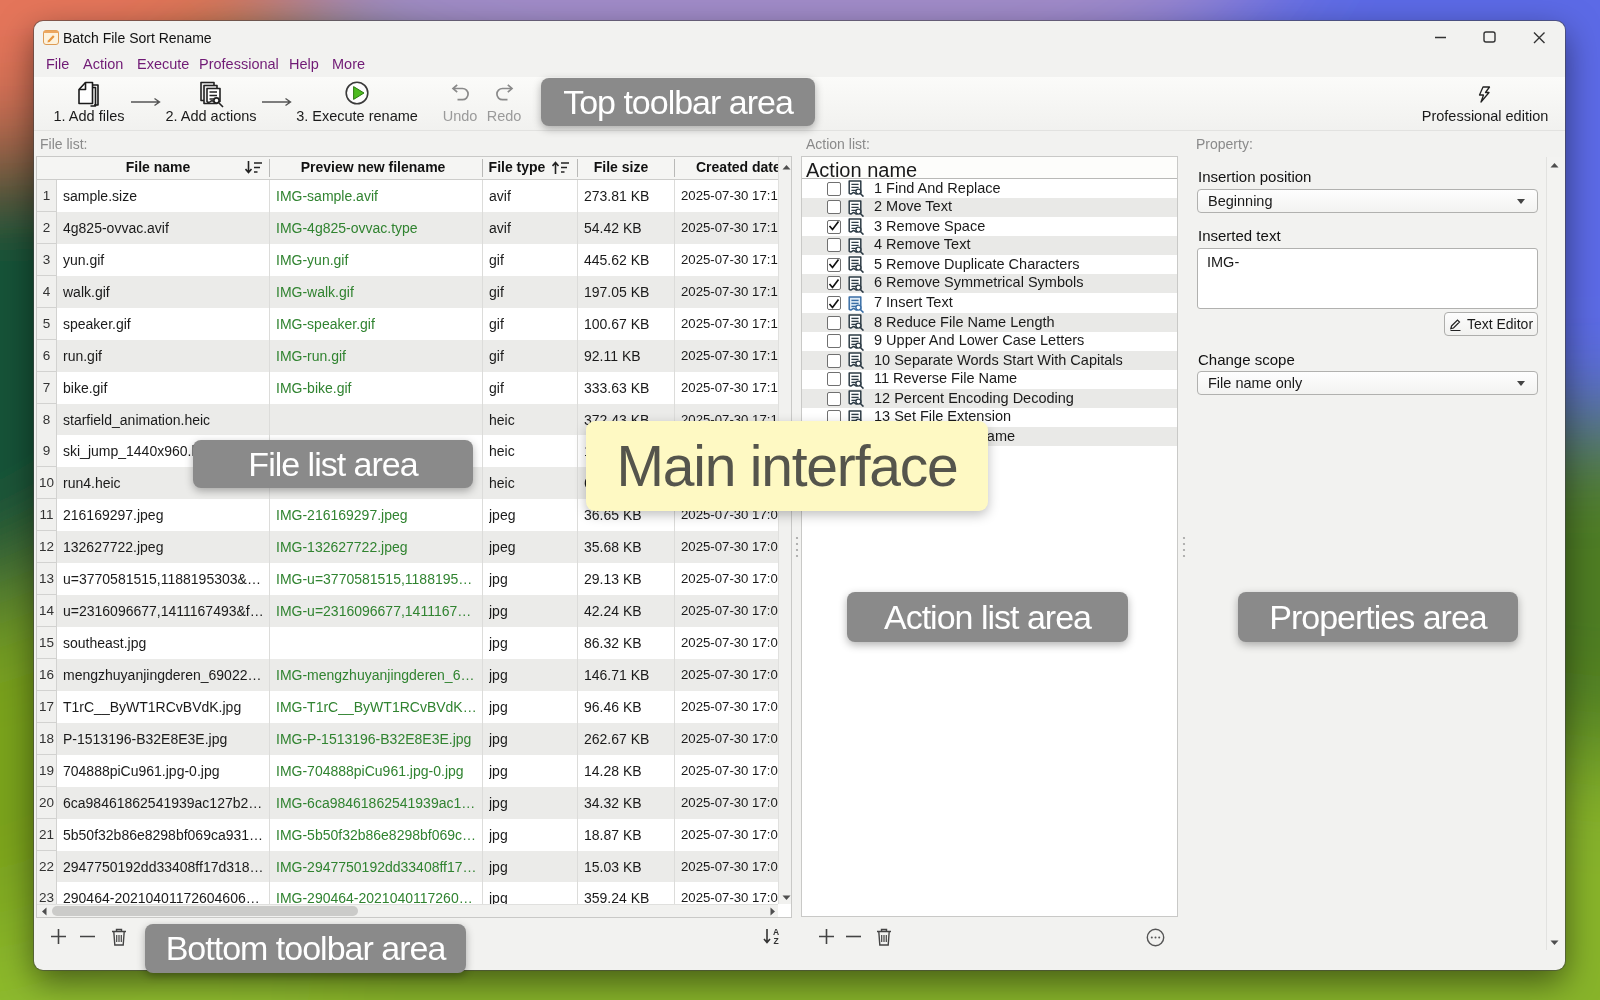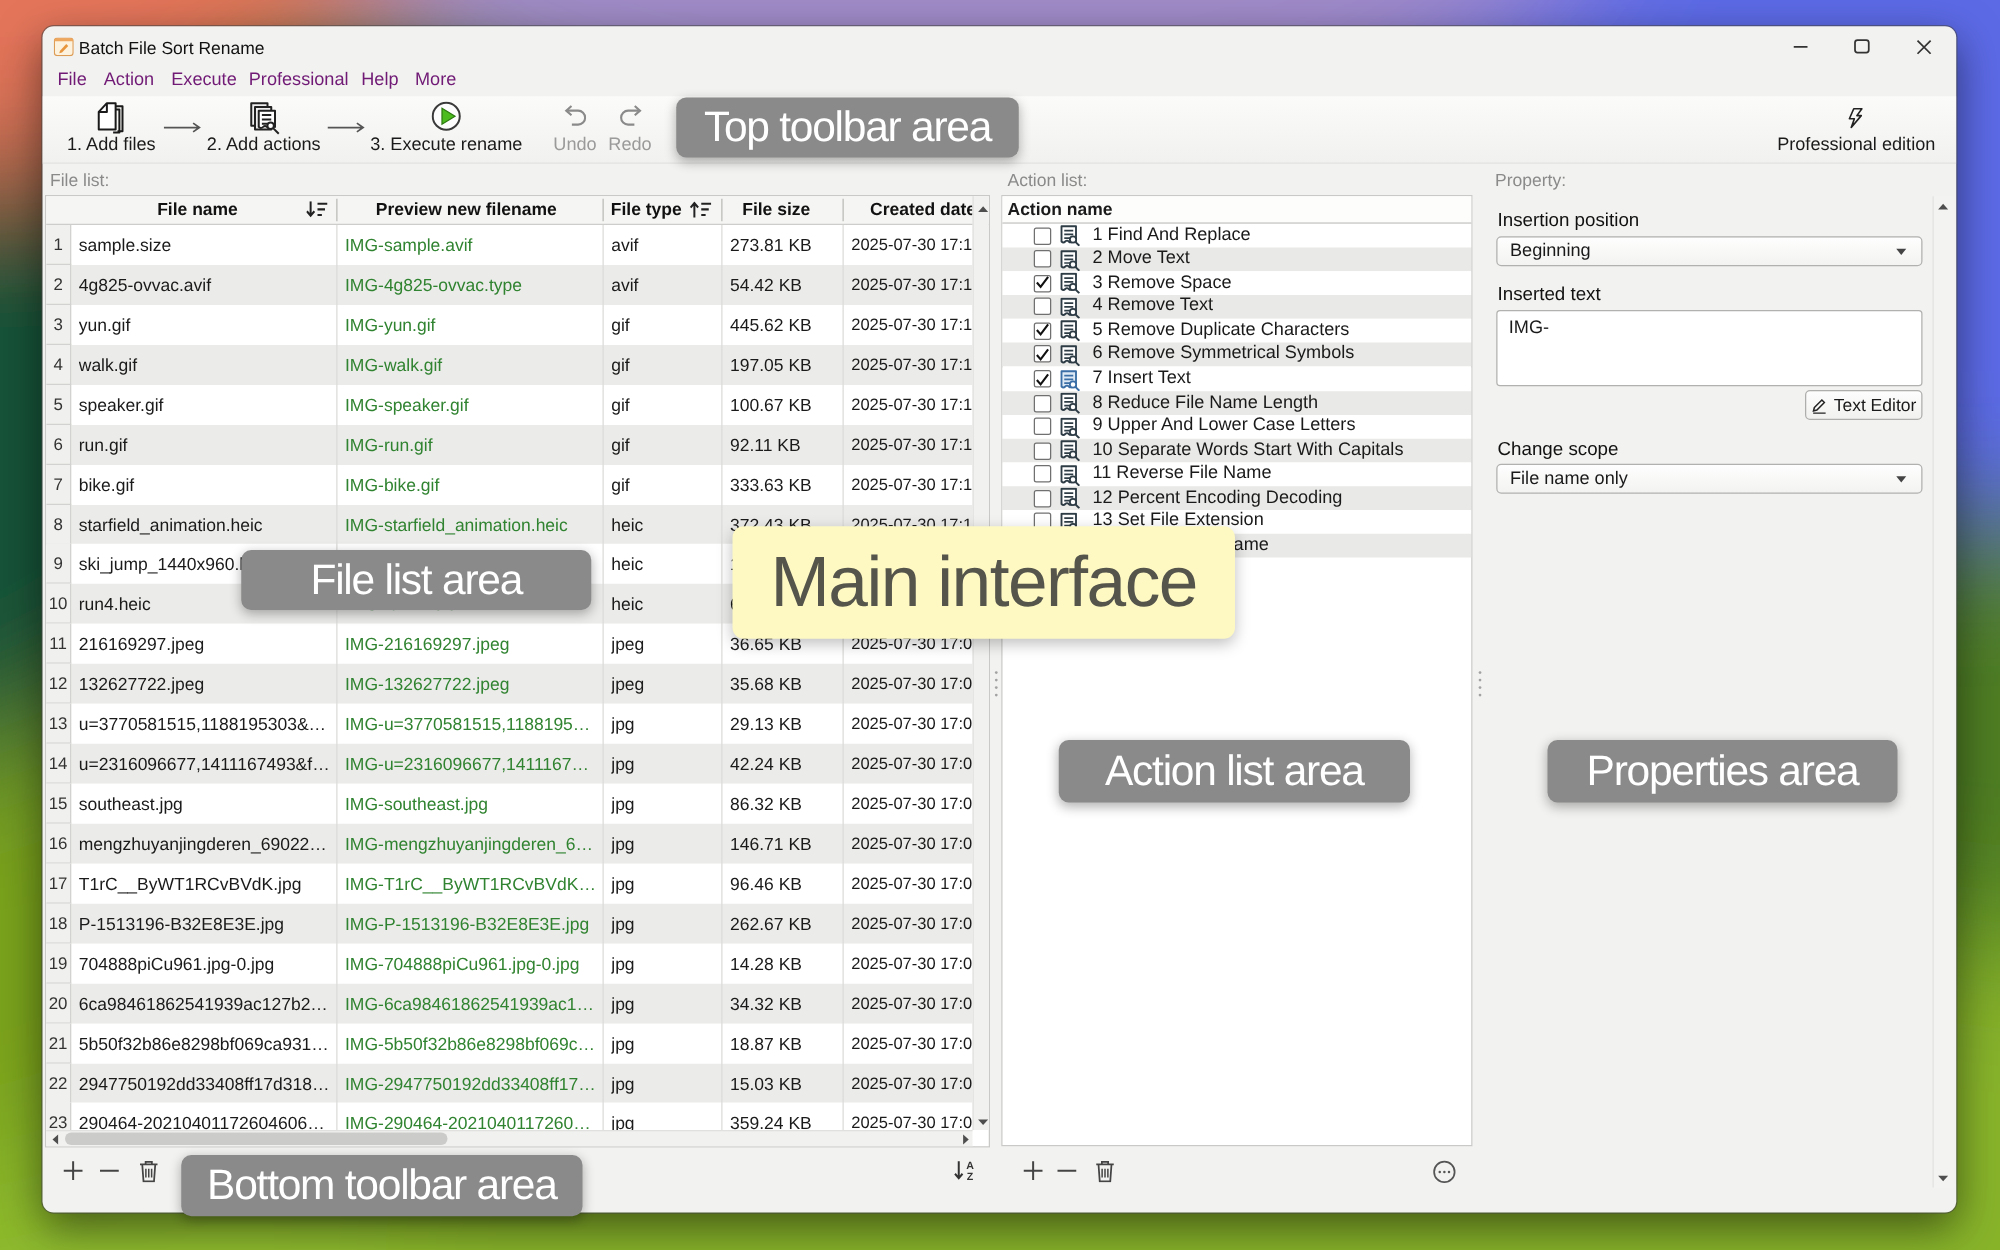--- a/index.html
+++ b/index.html
@@ -207,21 +207,20 @@
 <div class="num">7</div>
 <div class="cell" style="left:26px;width:201px">bike.gif</div>
 <div class="cell green" style="left:239px;width:201px">IMG-bike.gif</div>
 <div class="cell" style="left:452px;width:83px">gif</div>
 <div class="cell" style="left:547px;width:85px">333.63 KB</div>
 <div class="cell dt" style="left:644px;width:100px">2025-07-30 17:1</div>
 </div>
 <div class="row" style="top:224px;background:#ebebe9">
 <div class="num">8</div>
 <div class="cell" style="left:26px;width:201px">starfield_animation.heic</div>
-<div class="cell green" style="left:239px;width:201px">IMG-starfield_animation.heic</div>
 <div class="cell" style="left:452px;width:83px">heic</div>
 <div class="cell" style="left:547px;width:85px">372.43 KB</div>
 <div class="cell dt" style="left:644px;width:100px">2025-07-30 17:1</div>
 </div>
 <div class="row" style="top:255px;background:#fff">
 <div class="num">9</div>
 <div class="cell" style="left:26px;width:201px">ski_jump_1440x960.heic</div>
 <div class="cell green" style="left:239px;width:201px">IMG-ski_jump_1440x960.heic</div>
 <div class="cell" style="left:452px;width:83px">heic</div>
 <div class="cell" style="left:547px;width:85px">1.27 MB</div>
@@ -263,21 +262,20 @@
 <div class="num">14</div>
 <div class="cell" style="left:26px;width:201px">u=2316096677,1411167493&amp;fm=253&amp;app=138&amp;f=JPEG</div>
 <div class="cell green" style="left:239px;width:201px">IMG-u=2316096677,1411167493&amp;fm=253&amp;app=138</div>
 <div class="cell" style="left:452px;width:83px">jpg</div>
 <div class="cell" style="left:547px;width:85px">42.24 KB</div>
 <div class="cell dt" style="left:644px;width:100px">2025-07-30 17:0</div>
 </div>
 <div class="row" style="top:447px;background:#fff">
 <div class="num">15</div>
 <div class="cell" style="left:26px;width:201px">southeast.jpg</div>
-<div class="cell green" style="left:239px;width:201px">IMG-southeast.jpg</div>
 <div class="cell" style="left:452px;width:83px">jpg</div>
 <div class="cell" style="left:547px;width:85px">86.32 KB</div>
 <div class="cell dt" style="left:644px;width:100px">2025-07-30 17:0</div>
 </div>
 <div class="row" style="top:479px;background:#ebebe9">
 <div class="num">16</div>
 <div class="cell" style="left:26px;width:201px">mengzhuyanjingderen_690225138132_xxl</div>
 <div class="cell green" style="left:239px;width:201px">IMG-mengzhuyanjingderen_690225138132</div>
 <div class="cell" style="left:452px;width:83px">jpg</div>
 <div class="cell" style="left:547px;width:85px">146.71 KB</div>
@@ -359,21 +357,21 @@
 <svg class="abs" style="left:40px;top:907px" width="9" height="9" viewBox="0 0 9 9">
             <path d="M6.5 0.5 L2 4.5 L6.5 8.5 Z" fill="#4e4e4e"></path>
           </svg>
 <svg class="abs" style="left:768px;top:907px" width="9" height="9" viewBox="0 0 9 9">
             <path d="M2.5 0.5 L7 4.5 L2.5 8.5 Z" fill="#4e4e4e"></path>
           </svg>
 <div class="abs" style="left:52px;top:906px;width:306px;height:10px;background:#cbcbc9;border-radius:5px"></div>
         </div>
 <div style="position:absolute;left:-34px;top:-21px;width:1600px;height:1000px">
           <div class="abs" style="left:802px;top:157px;width:375px;height:22px;background:#fdfdfb;border-bottom:1px solid #b9b9b7"></div>
-<div class="abs" style="left:806px;top:159px;font-size:14px;font-weight:700">Action name</div>
+<div class="abs" style="left:806px;top:159px;font-size:20px;font-weight:400">Action name</div>
 <div class="abs" style="left:802px;top:179px;width:375px;height:19px;background:#fff"></div>
 <div class="abs" style="left:827px;top:182px;width:14px;height:14px;background:#fff;border:1px solid #707070;border-radius:2px"></div>
 <svg width="16" height="17" viewBox="0 0 16 17" style="position:absolute;left:848px;top:180px">
 <path d="M1.2 1 h11.6 v12.2 q-1.6 -1.4 -3 0 q-1.4 1.4 -2.8 0 q-1.4 -1.4 -2.8 0 q-1.5 1.5 -3 0 Z" fill="#fff" stroke="#2e3c46" stroke-width="1.5" stroke-linejoin="round"></path>
 <line x1="3.4" y1="4.4" x2="10.6" y2="4.4" stroke="#2e3c46" stroke-width="1.4"></line>
 <line x1="3.4" y1="7.4" x2="10.6" y2="7.4" stroke="#2e3c46" stroke-width="1.4"></line>
 <line x1="3.4" y1="10.4" x2="8.2" y2="10.4" stroke="#2e3c46" stroke-width="1.4"></line>
 <circle cx="10.4" cy="11.6" r="2.5" fill="#fff" stroke="#2e3c46" stroke-width="1.4"></circle>
 <line x1="12.3" y1="13.5" x2="15.5" y2="16.6" stroke="#2e3c46" stroke-width="1.6"></line>
 </svg>

